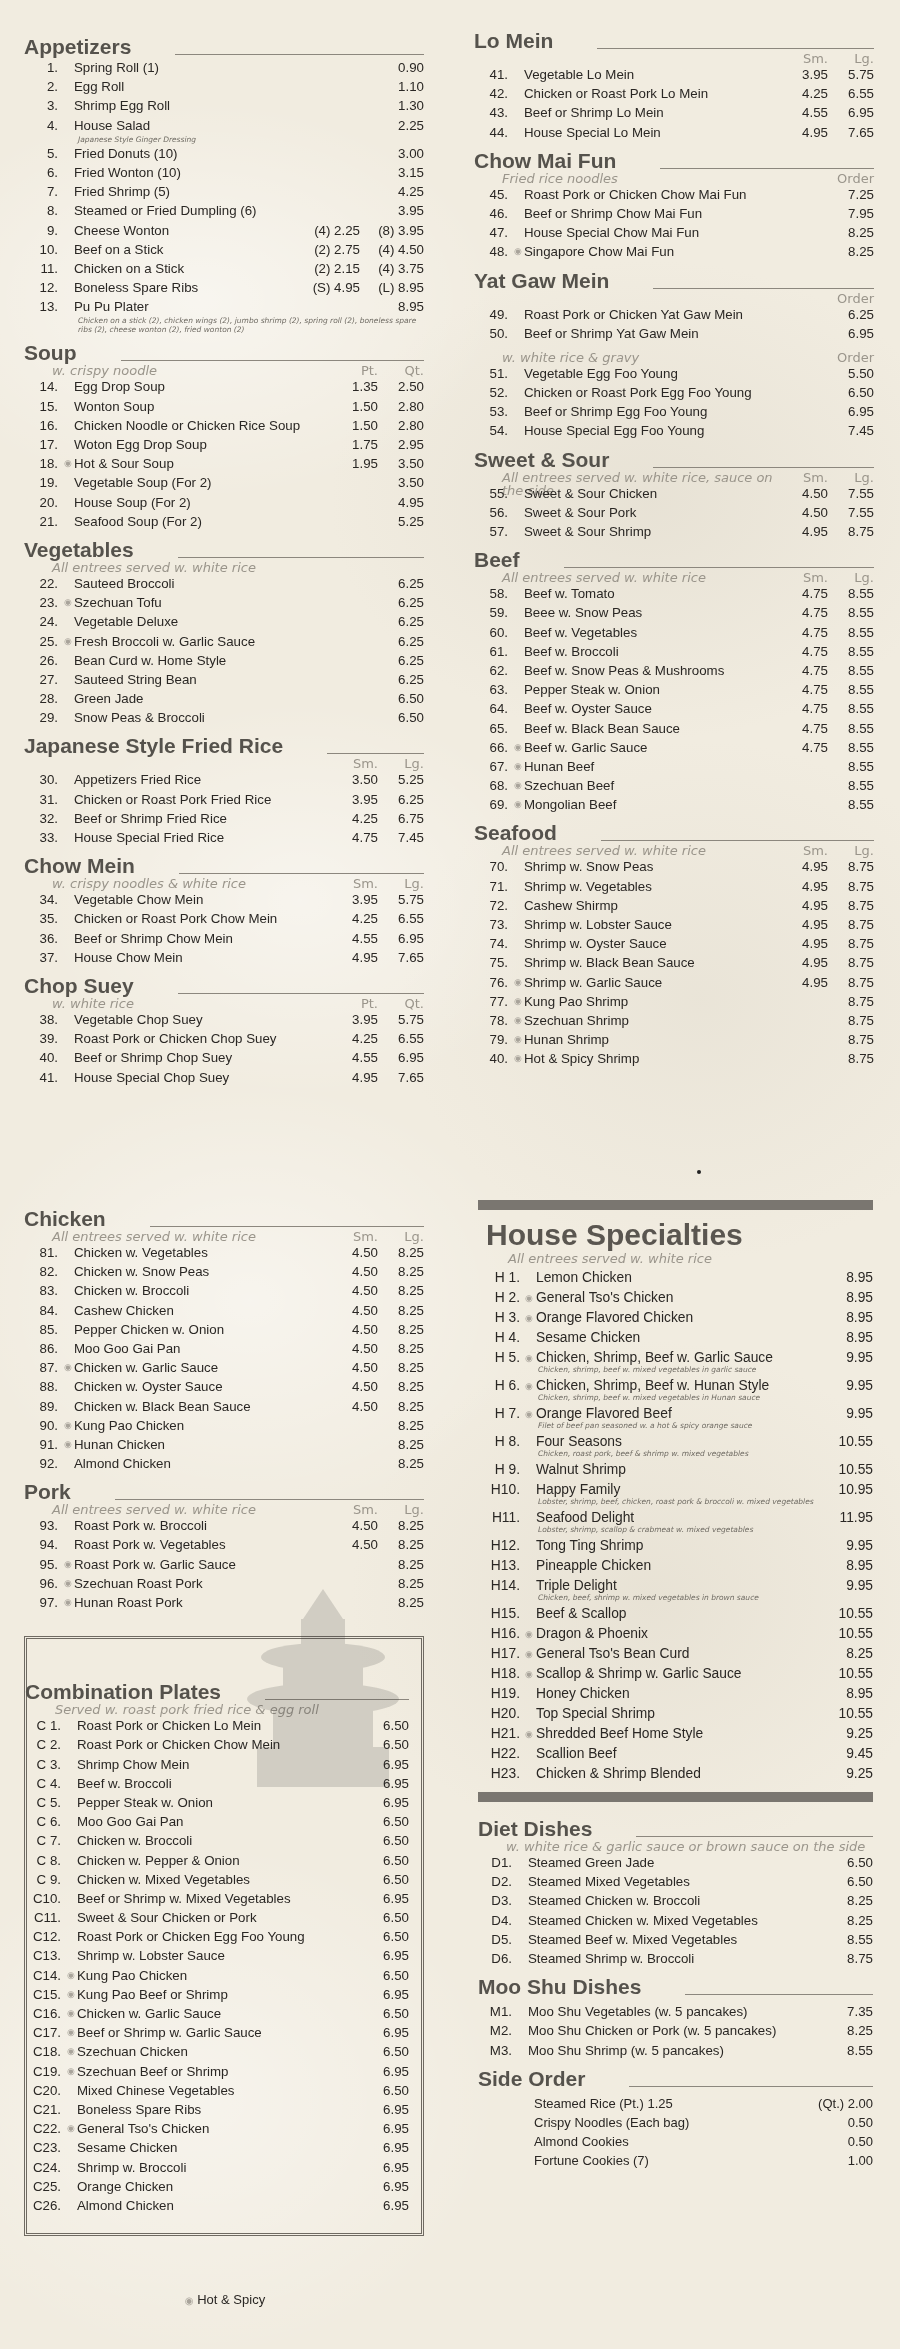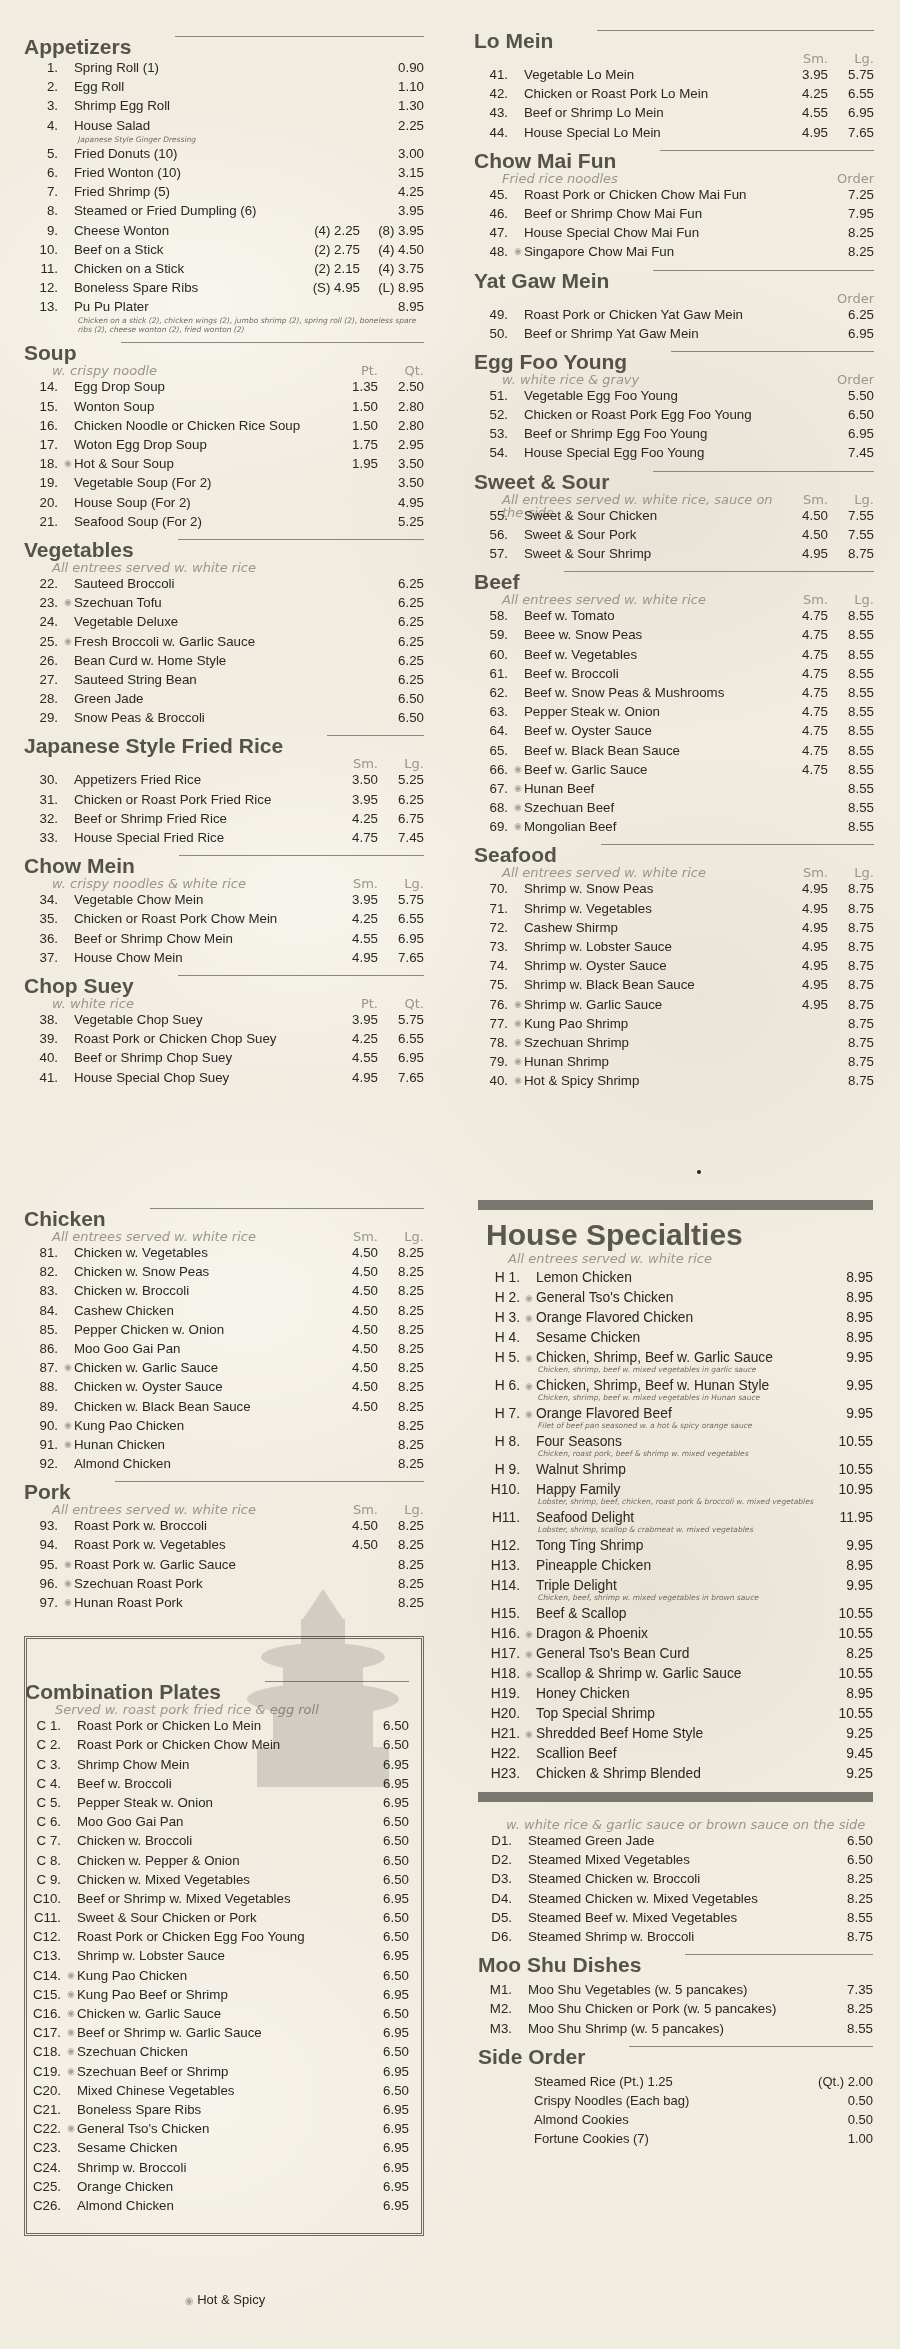--- a/index.html
+++ b/index.html
@@ -17,21 +17,21 @@
     font-family: "DejaVu Sans", sans-serif;
     color: #2a2724;
     position: relative;
     overflow: hidden;
   }
   .col { position: absolute; width: 400px; }
   .col.left { left: 24px; }
   .col.right { left: 474px; }
   .section { margin-bottom: 8px; }
   .sec-head {
-    display: flex; align-items: flex-start;
+    display: flex; align-items: flex-end;
     font-family: "Liberation Sans", sans-serif;
     font-weight: bold; font-size: 21px; color: #55524c;
     line-height: 22px;
     gap: 40px;
   }
   .sec-head .rule { flex: 1; border-bottom: 1.5px solid #8c877e; margin-left: 4px; margin-bottom: 3px; }
   .subrow { display: flex; font-size: 13px; color: #9a958b; height: 13px; line-height: 13px; }
   .subrow .note { flex: 1; padding-left: 28px; font-style: italic; }
   .subrow .colh { width: 46px; text-align: right; }
   .row { display: flex; font-size: 13.3px; line-height: 19.2px; height: 19.2px; font-family: "Liberation Sans", sans-serif; }
@@ -499,24 +499,20 @@
         <span class="p">6.25</span>
       </div>
       <div class="row">
         <span class="num">50.</span>
         <span class="spicy"></span>
         <span class="name">Beef or Shrimp Yat Gaw Mein</span>
         <span class="p">6.95</span>
       </div>
     </div>
   <div class="section">
-      <div class="sec-head">
-        <span>Egg Foo Young</span>
-        <span class="rule"></span>
-      </div>
       <div class="subrow">
         <span class="note">w. white rice &amp; gravy</span>
         <span class="colh"></span>
         <span class="colh">Order</span>
       </div>
       <div class="row">
         <span class="num">51.</span>
         <span class="spicy"></span>
         <span class="name">Vegetable Egg Foo Young</span>
         <span class="p">5.50</span>
@@ -1234,20 +1230,24 @@
       <div class="hrow">
         <span class="num">H23.</span>
         <span class="spicy"></span>
         <span class="name">Chicken &amp; Shrimp Blended</span>
         <span class="p">9.25</span>
       </div>
     </div>
   <div class="house-bar" style="margin-top:8px; margin-bottom:16px;"></div>
 
   <div class="section">
+      <div class="sec-head">
+        <span>Diet Dishes</span>
+        <span class="rule"></span>
+      </div>
       <div class="subrow">
         <span class="note">w. white rice &amp; garlic sauce or brown sauce on the side</span>
       </div>
       <div class="row">
         <span class="num">D1.</span>
         <span class="spicy"></span>
         <span class="name">Steamed Green Jade</span>
         <span class="p">6.50</span>
       </div>
       <div class="row">

